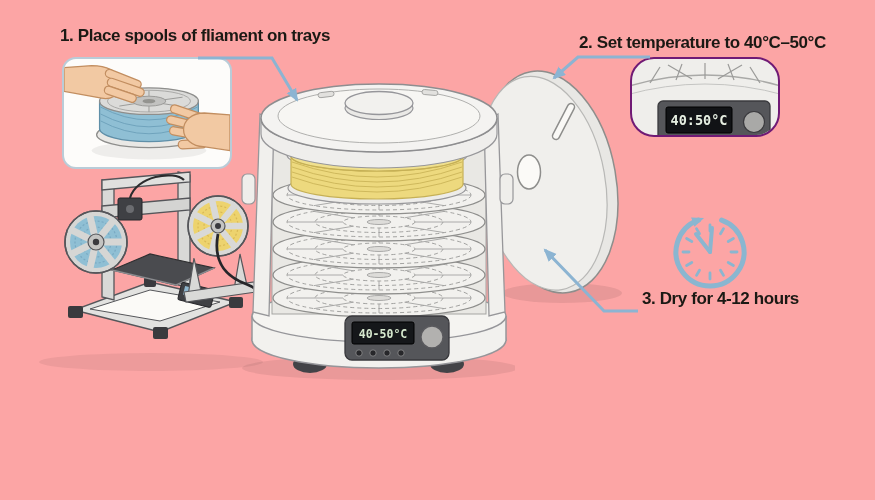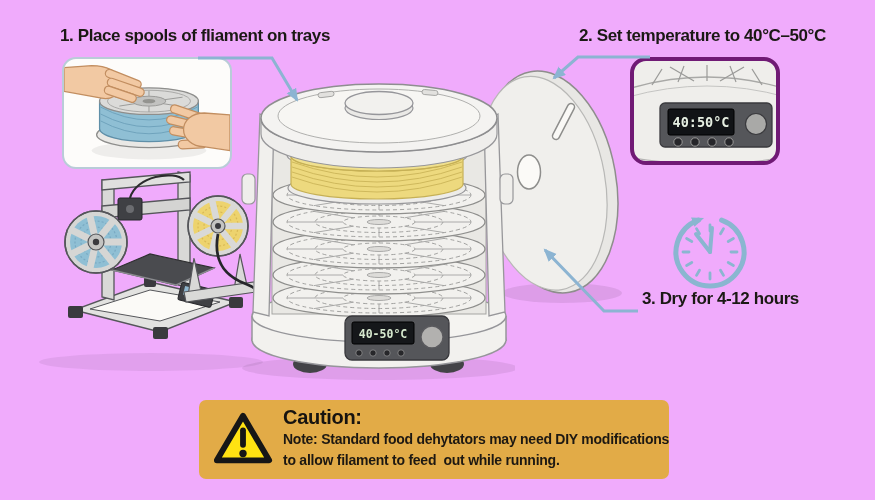--- a/index.html
+++ b/index.html
@@ -1,35 +1,35 @@
 <!DOCTYPE html>
 <html><head>
 <meta charset="utf-8">
 <style>
   html,body { margin:0; padding:0; background:#FCFBF8; }
   .canvas {
     position:relative; width:875px; height:500px; overflow:hidden;
-    background:#f0abfc; font-family:"Liberation Sans",sans-serif; color:#1B1914;
+    background:#fca5a5; font-family:"Liberation Sans",sans-serif; color:#1B1914;
   }
   .step {
     position:absolute; font-weight:700; font-size:17px; letter-spacing:-0.4px;
     white-space:nowrap; color:#1B1914; z-index:6;
   }
   #step1 { left:60px;  top:26px; }
-  #step2 { left:579px; top:26px; }
+  #step2 { left:579px; top:33px; }
   #step3 { left:642px; top:289px; }
 
   .inset {
     position:absolute; left:62px; top:57px; width:170px; height:112px;
     border:2px solid #B9CCD8; border-radius:14px; background:#FDFCFA;
     box-sizing:border-box; z-index:3; overflow:hidden;
   }
   .closeup {
-    position:absolute; left:630px; top:57px; width:150px; height:108px;
-    border:4px solid #701a75; border-radius:16px; background:#EFEEEB;
+    position:absolute; left:630px; top:57px; width:150px; height:80px;
+    border:2px solid #701a75; border-radius:24px; background:#EFEEEB;
     box-sizing:border-box; z-index:3; overflow:hidden;
   }
   .svg-layer { position:absolute; z-index:2; }
   .overlay  { position:absolute; left:0; top:0; z-index:5; pointer-events:none; }
 
   .caution {
     position:absolute; left:199px; top:400px; width:470px; height:79px;
     background:#E2AB47; border-radius:7px; z-index:4;
   }
   .caution-tri { position:absolute; left:13px; top:10px; }
@@ -322,26 +322,14 @@
     <defs>
       <marker id="arrow" markerUnits="userSpaceOnUse" markerWidth="16" markerHeight="13" refX="11" refY="5.5" orient="auto">
         <path d="M0,0 L13,5.5 L0,11 Z" fill="#8CB4D2"></path>
       </marker>
     </defs>
     <polyline points="198,58 272,58 297,100" fill="none" stroke="#8CB4D2" stroke-width="3" marker-end="url(#arrow)"></polyline>
     <polyline points="650,57 578,57 554,78" fill="none" stroke="#8CB4D2" stroke-width="3" marker-end="url(#arrow)"></polyline>
     <polyline points="638,311 604,311 545,250" fill="none" stroke="#8CB4D2" stroke-width="3" marker-end="url(#arrow)"></polyline>
   </svg>
 
-  <div class="caution">
-    <svg class="caution-tri" width="62" height="58" viewBox="0 0 64 58">
-      <path d="M32,5 L59,51 L5,51 Z" fill="#FFE212" stroke="#161616" stroke-width="6" stroke-linejoin="round"></path>
-      <line x1="32" y1="20" x2="32" y2="35" stroke="#161616" stroke-width="6" stroke-linecap="round"></line>
-      <circle cx="32" cy="44" r="3.8" fill="#161616"></circle>
-    </svg>
-    <div class="caution-text">
-      <div class="caution-title">Caution:</div>
-      <div class="caution-line">Note: Standard food dehytators may need DIY modifications</div>
-      <div class="caution-line">to allow filament to feed  out while running.</div>
-    </div>
-  </div>
 
 </div>
 
 </body></html>

